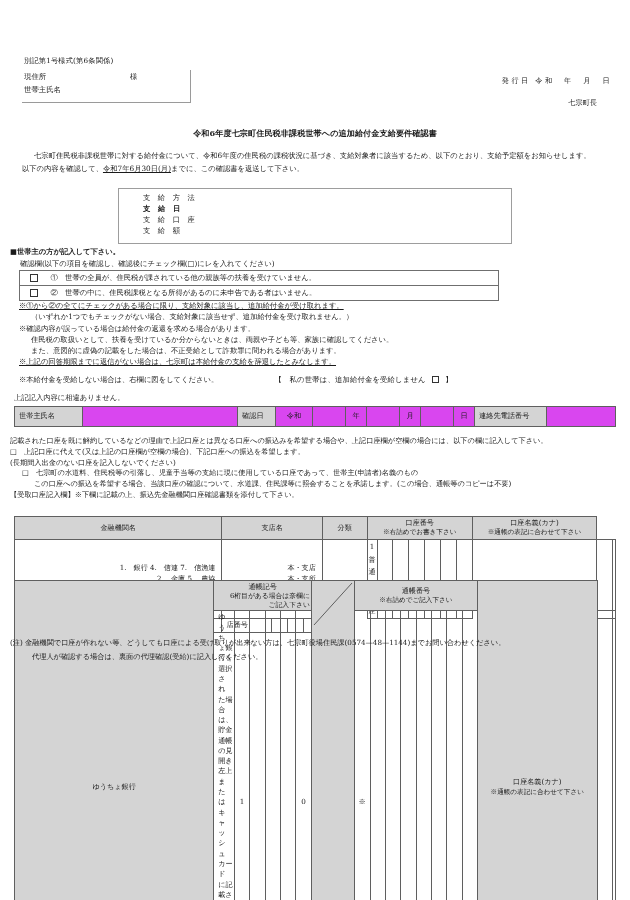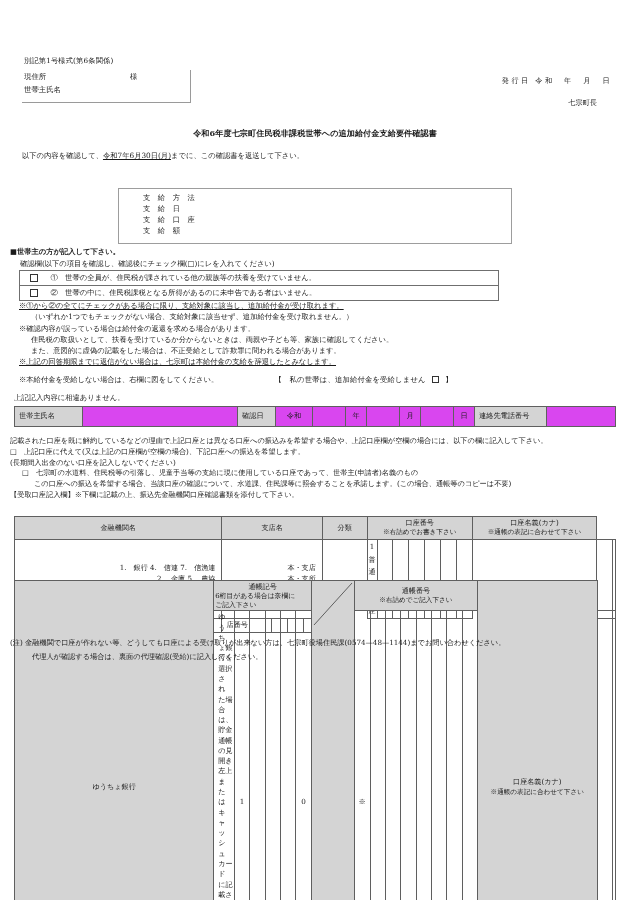--- a/index.html
+++ b/index.html
@@ -27,21 +27,21 @@
 
   .title{position:absolute;left:0;right:0;top:128px;text-align:center;font-size:8.1px;font-weight:700;letter-spacing:.1px;}
 
   .para{position:absolute;left:22px;right:16px;top:150px;font-size:7.3px;line-height:1.75;}
   .para .indent{display:block;text-indent:12px;}
   .u{text-decoration:underline;text-underline-offset:1px;}
 
   
   .paybox{position:absolute;left:118px;top:188px;width:392px;height:54px;border:1px solid #9d9d9d;}
   .paybox .row{position:absolute;left:24px;font-size:7.3px;letter-spacing:2.6px;}
-  .paybox .r1{top:4px;} .paybox .r2{top:15px;} .paybox .r3{top:26px;} .paybox .r4{top:37px;}
+  .paybox .r1{top:4px;} .paybox .r2{top:15px;font-weight:bold;} .paybox .r3{top:26px;} .paybox .r4{top:37px;}
 
   
   .sect-h{position:absolute;left:10px;top:247px;font-size:7.3px;font-weight:700;}
   .sect-s{position:absolute;left:20px;top:259px;font-size:7.3px;}
 
   .chkbox{position:absolute;left:19px;top:270px;width:478px;border:1px solid #6f6f6f;}
   .chkbox .cr{height:14px;display:flex;align-items:center;font-size:7.3px;padding-left:10px;}
   .chkbox .cr+.cr{border-top:1px solid #6f6f6f;}
   .chkbox .sq{display:inline-block;width:5.5px;height:5.5px;border:1px solid #333;margin-right:13px;}
 
@@ -74,21 +74,21 @@
   .banktab td{border:1px solid #5f5f5f;}
   .banktab .hd{background:#d4d4d4;text-align:center;height:12px;font-size:7.1px;}
   .banktab .hsub{font-size:6.6px;}
   .cellrow{height:16px;}
   .digit{width:13px;}
   .kinlist{font-size:7.1px;line-height:1.5;text-align:right;padding-right:6px;}
   .brlist{font-size:7.1px;line-height:1.5;text-align:right;padding-right:6px;}
   .bunrui{font-size:7.1px;line-height:1.8;text-align:center;}
 
   .yuchoname{text-align:center;font-size:7.2px;}
-  .kigou-h{text-align:left;font-size:6.8px;line-height:1.25;}
+  .kigou-h{text-align:right;font-size:6.8px;line-height:1.25;}
   .kigou-h .brk{display:block;}
   .diag{position:relative;}
   .diag svg{position:absolute;left:0;top:0;}
 
   .foot{position:absolute;left:10px;top:638px;font-size:7.2px;}
   .foot2{position:absolute;left:32px;top:652px;font-size:7.2px;}
   .nowrap{white-space:nowrap;}
 </style>
 </head>
 <body>
@@ -102,20 +102,21 @@
     <span class="sama">様</span>
     <span class="l2">世帯主氏名</span>
   </div>
 
   <div class="issue">発行日 令和　年　月　日</div>
   <div class="mayor">七宗町長</div>
 
   <div class="title">令和6年度七宗町住民税非課税世帯への追加給付金支給要件確認書</div>
 
   <div class="para">
+    <span class="indent">七宗町住民税非課税世帯に対する給付金について、令和6年度の住民税の課税状況に基づき、支給対象者に該当するため、以下のとおり、支給予定額をお知らせします。</span>
     <span class="indent" style="text-indent:0"><span>以下の内容を確認して、</span><span class="u">令和7年6月30日(月)</span><span>までに、この確認書を返送して下さい。</span></span>
   </div>
 
   <div class="paybox">
     <div class="row r1">支 給 方 法</div>
     <div class="row r2">支 給 日</div>
     <div class="row r3">支 給 口 座</div>
     <div class="row r4">支 給 額</div>
   </div>
 

